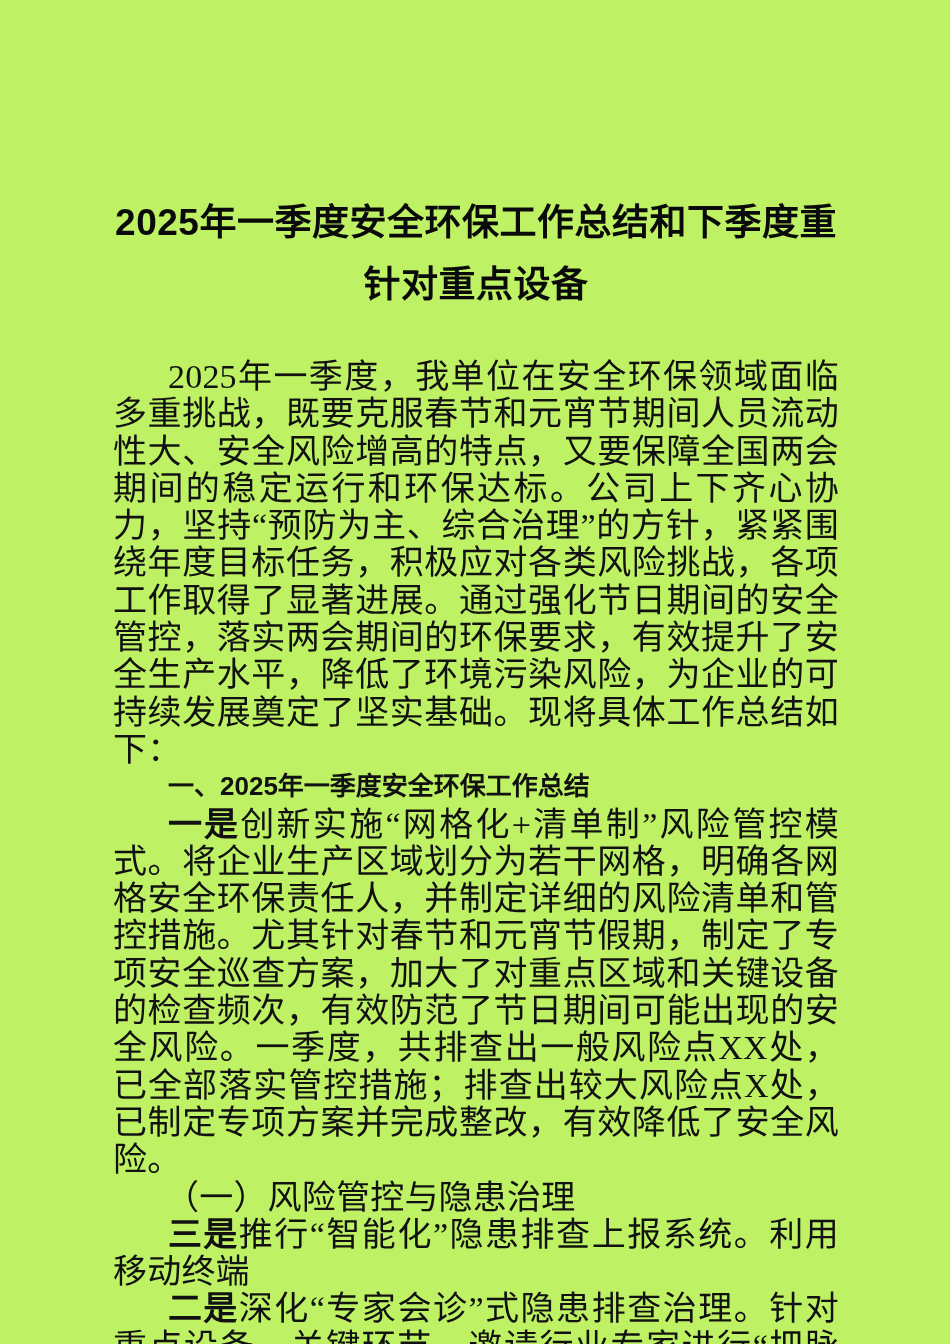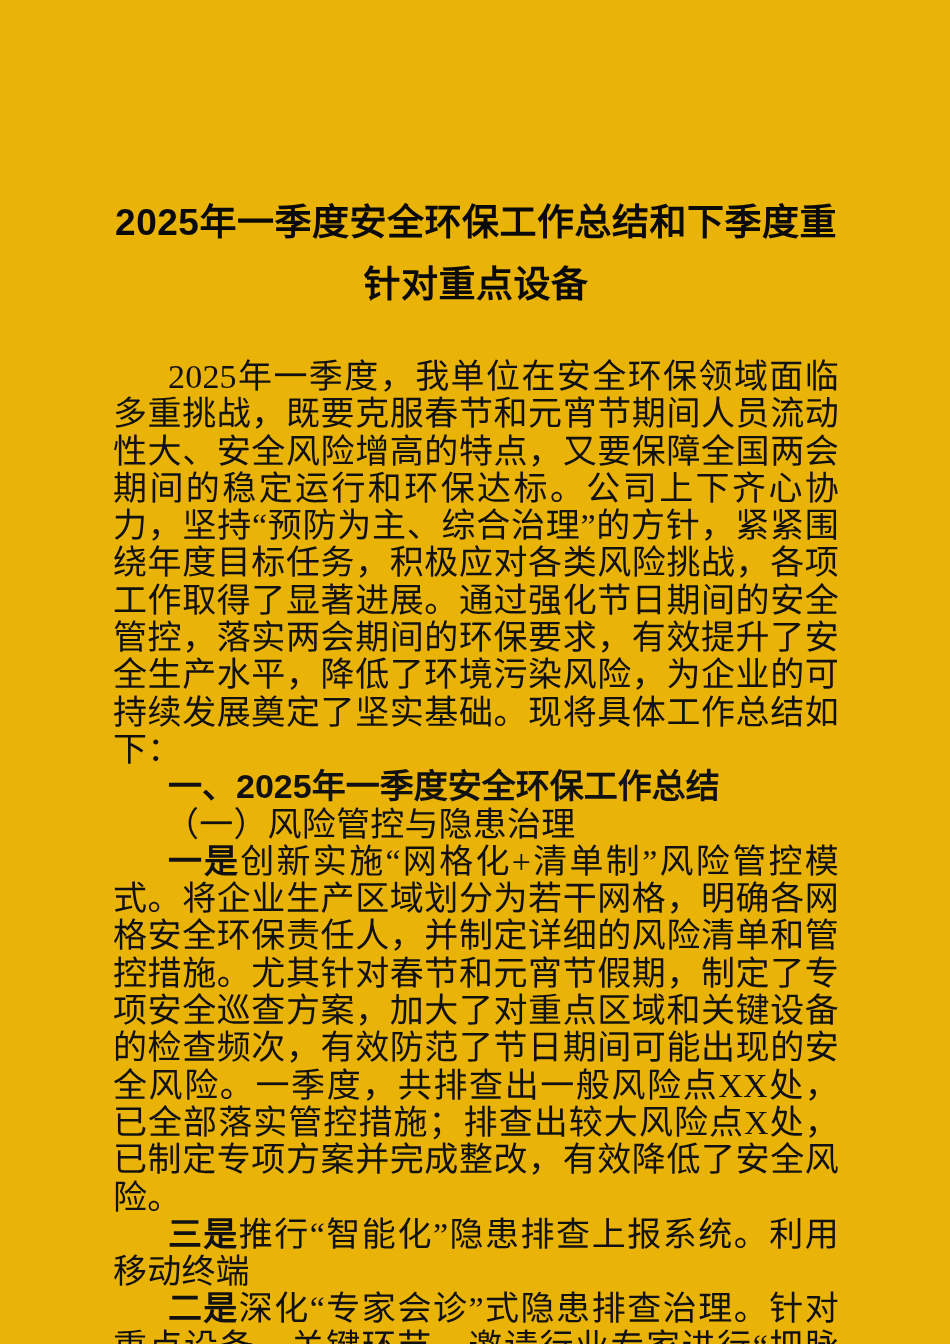--- a/index.html
+++ b/index.html
@@ -14,21 +14,21 @@
     overflow: hidden;
     font-family: "Liberation Serif", "DejaVu Serif", serif;
     color: #000000;
     -webkit-font-smoothing: antialiased;
   }
 
   .page {
     position: relative;
     width: 950px;
     height: 1344px;
-    background: #eab308;
+    background: #bef264;
     box-sizing: border-box;
     padding: 0;
   }
 
   .content {
     position: absolute;
     left: 113px;
     top: 0;
     width: 726px;
   }
@@ -66,21 +66,21 @@
   }
 
   p.indent2 {
     text-indent: 55px;
   }
 
   
   p.h1-line {
     font-family: "Liberation Sans", "DejaVu Sans", sans-serif;
     font-weight: 700;
-    font-size: 34px;
+    font-size: 26px;
     line-height: 37.3px;
     text-indent: 55px;
     letter-spacing: 0;
   }
 
   
   p.h2-line {
     text-indent: 52px;
   }
 
@@ -101,23 +101,23 @@
       <span>2025年一季度安全环保工作总结和下季度重</span><br>
       <span>针对重点设备</span>
     </h1>
 
     <div class="body-block">
 
       <p class="para indent2">2025年一季度，我单位在安全环保领域面临多重挑战，既要克服春节和元宵节期间人员流动性大、安全风险增高的特点，又要保障全国两会期间的稳定运行和环保达标。公司上下齐心协力，坚持“预防为主、综合治理”的方针，紧紧围绕年度目标任务，积极应对各类风险挑战，各项工作取得了显著进展。通过强化节日期间的安全管控，落实两会期间的环保要求，有效提升了安全生产水平，降低了环境污染风险，为企业的可持续发展奠定了坚实基础。现将具体工作总结如下：</p>
 
       <p class="para h1-line">一、2025年一季度安全环保工作总结</p>
 
+      <p class="para indent2"><span class="lead">一是</span><span>创新实施“网格化+清单制”风险管控模式。将企业生产区域划分为若干网格，明确各网格安全环保责任人，并制定详细的风险清单和管控措施。尤其针对春节和元宵节假期，制定了专项安全巡查方案，加大了对重点区域和关键设备的检查频次，有效防范了节日期间可能出现的安全风险。一季度，共排查出一般风险点XX处，已全部落实管控措施；排查出较大风险点X处，已制定专项方案并完成整改，有效降低了安全风险。</span></p>
+
       <p class="para h2-line">（一）风险管控与隐患治理</p>
-
-      <p class="para indent2"><span class="lead">一是</span><span>创新实施“网格化+清单制”风险管控模式。将企业生产区域划分为若干网格，明确各网格安全环保责任人，并制定详细的风险清单和管控措施。尤其针对春节和元宵节假期，制定了专项安全巡查方案，加大了对重点区域和关键设备的检查频次，有效防范了节日期间可能出现的安全风险。一季度，共排查出一般风险点XX处，已全部落实管控措施；排查出较大风险点X处，已制定专项方案并完成整改，有效降低了安全风险。</span></p>
 
       <p class="para indent2"><span class="lead">三是</span><span>推行“智能化”隐患排查上报系统。利用移动终端</span></p>
 
       <p class="para indent2"><span class="lead">二是</span><span>深化“专家会诊”式隐患排查治理。针对重点设备、关键环节，邀请行业专家进行“把脉问诊”，提出专业性整改意见。一季度，共组织专家会诊X次，发现并整改隐患XX项，避免了因经验不足导致的盲区。在全国两会召开前，组织专家对环保设施进行了全面检查，确保稳定运行和达标排放。</span></p>
 
     </div>
   </div>
 </div>
 
 </body></html>

